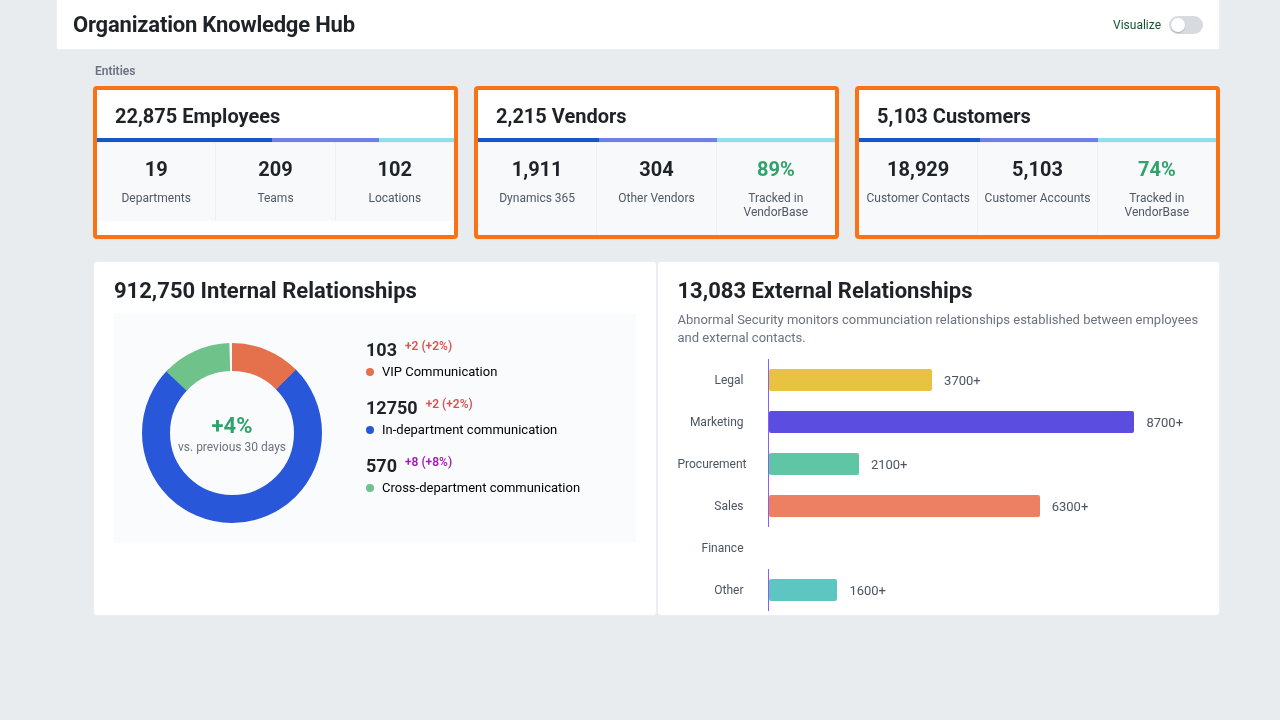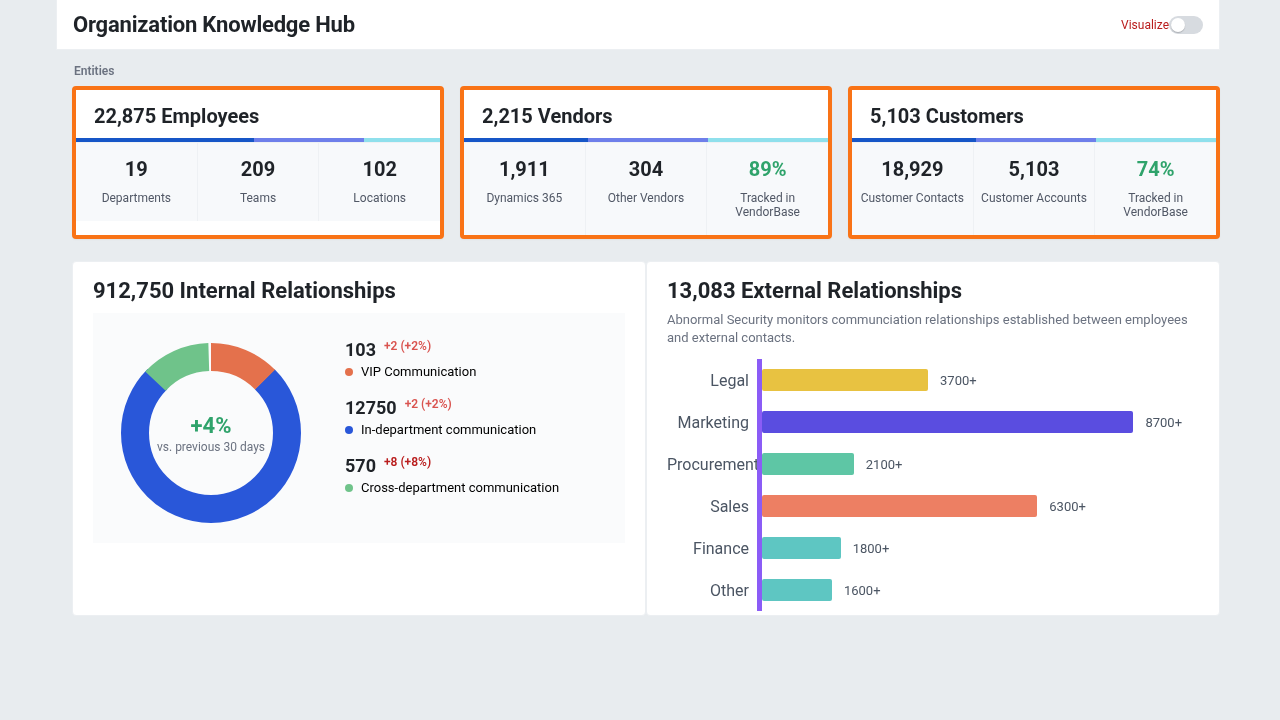--- a/index.html
+++ b/index.html
@@ -3,26 +3,26 @@
 <meta charset="utf-8">
 <style>
   * { box-sizing: border-box; }
   html, body { margin: 0; padding: 0; background: #e8ecef; font-family: -apple-system, BlinkMacSystemFont, "Segoe UI", Roboto, Arial, sans-serif; color: #1f2328; }
   .page { width: 1280px; min-height: 720px; margin: 0 auto; border-radius: 15px; }
   .shadow-sm { box-shadow: 0 1px 2px rgba(0,0,0,0.04); }
 
   
   .header-bar { position: relative; height: 50px; margin: 0 60px 0 56px; display:flex; align-items:center; justify-content:space-between; padding: 0 16px; background:#fff; border:1px solid #eceff2; border-top:none; }
   .title { font-size: 22px; font-weight: 700; letter-spacing: -0.2px; }
-  .viz-wrap { display:flex; align-items:center; font-size: 12px; color:#b91c1c; }
+  .viz-wrap { display:flex; align-items:center; gap:8px; font-size: 12px; color:#14532d; }
   .toggle { width: 34px; height: 18px; border-radius: 10px; background:#d7dbe0; position: relative; }
   .toggle .knob { position:absolute; top:2px; left:2px; width:14px; height:14px; border-radius:50%; background:#fff; box-shadow:0 1px 1px rgba(0,0,0,0.2); }
 
   
-  .section { margin: 14px 60px 0 72px; }
+  .section { margin: 14px 60px 0 93px; }
   .section-label { font-size: 12px; color:#6b7280; font-weight:600; margin: 4px 0 8px 2px; }
 
   
   .entities { display:flex; gap:16px; }
   .entity-card { flex: 1 1 0; background:#fff; border:4px solid #f97316; border-radius:4px; overflow:hidden; }
   .entity-title { font-size:20px; font-weight:700; padding:14px 16px 10px 18px; }
   .entity-bar { height: 4px; width: 100%; display:flex; }
   .entity-bar .seg { height: 100%; }
   .entity-stats { display:flex; }
   .stat { flex:1; text-align:center; padding: 14px 6px 16px; background:#f7f9fb; border-top:1px solid #eef1f4; }
@@ -41,30 +41,30 @@
   .donut-box { position: relative; width: 220px; height: 220px; }
   .donut-center { position:absolute; inset:0; display:flex; flex-direction:column; align-items:center; justify-content:center; }
   .donut-pct { font-size: 22px; font-weight:700; color:#2fa36b; }
   .donut-sub { font-size: 12px; color:#6b7280; margin-top:2px; }
 
   .legend { flex:1; padding-top: 16px; }
   .legend-item { margin-bottom: 18px; }
   .legend-top { display:flex; align-items:flex-start; gap:8px; }
   .legend-val { font-size: 18px; font-weight:700; }
   .legend-delta { color:#d9534f; font-size:12px; font-weight:600; }
-  .legend-delta.green2 { color:#b91c1c; }
+  .legend-delta.green2 { color:#a21caf; }
   .legend-line2 { display:flex; align-items:center; gap:8px; margin-top:4px; }
   .dot { width:8px; height:8px; border-radius:50%; display:inline-block; }
   .legend-label { font-size:13px; color:#000000; }
 
   
   .ext-body { margin-top: 12px; }
   .bar-row { display:flex; align-items:center; height: 42px; }
-  .bar-label { width: 90px; text-align:right; font-size: 16px; color:#4b5563; padding-right:8px; }
-  .bar-track { position:relative; flex:1; height:100%; display:flex; align-items:center; border-left:5px solid #8b5cf6; }
+  .bar-label { width: 90px; text-align:right; font-size: 12px; color:#4b5563; padding-right:24px; }
+  .bar-track { position:relative; flex:1; height:100%; display:flex; align-items:center; border-left:1px solid #8b5cf6; }
   .bar-fill { height: 22px; border-radius: 2px; }
   .bar-value { font-size: 13px; color:#4b5563; margin-left: 12px; }
 </style>
 </head>
 <body>
 
 <div class="page">
 
   <div class="header-bar">
     <div class="title">Organization Knowledge Hub</div>
@@ -235,24 +235,20 @@
             </div>
             <div class="bar-row">
               <div class="bar-label">Sales</div>
               <div class="bar-track">
                 <div class="bar-fill" style="width: 63%; background: rgb(237, 127, 99);"></div>
                 <div class="bar-value">6300+</div>
               </div>
             </div>
             <div class="bar-row">
               <div class="bar-label">Finance</div>
-              <div class="bar-track">
-                <div class="bar-fill" style="width: 18%; background: rgb(94, 198, 194);"></div>
-                <div class="bar-value">1800+</div>
-              </div>
             </div>
             <div class="bar-row">
               <div class="bar-label">Other</div>
               <div class="bar-track">
                 <div class="bar-fill" style="width: 16%; background: rgb(94, 198, 194);"></div>
                 <div class="bar-value">1600+</div>
               </div>
             </div>
           </div>
       </div>

